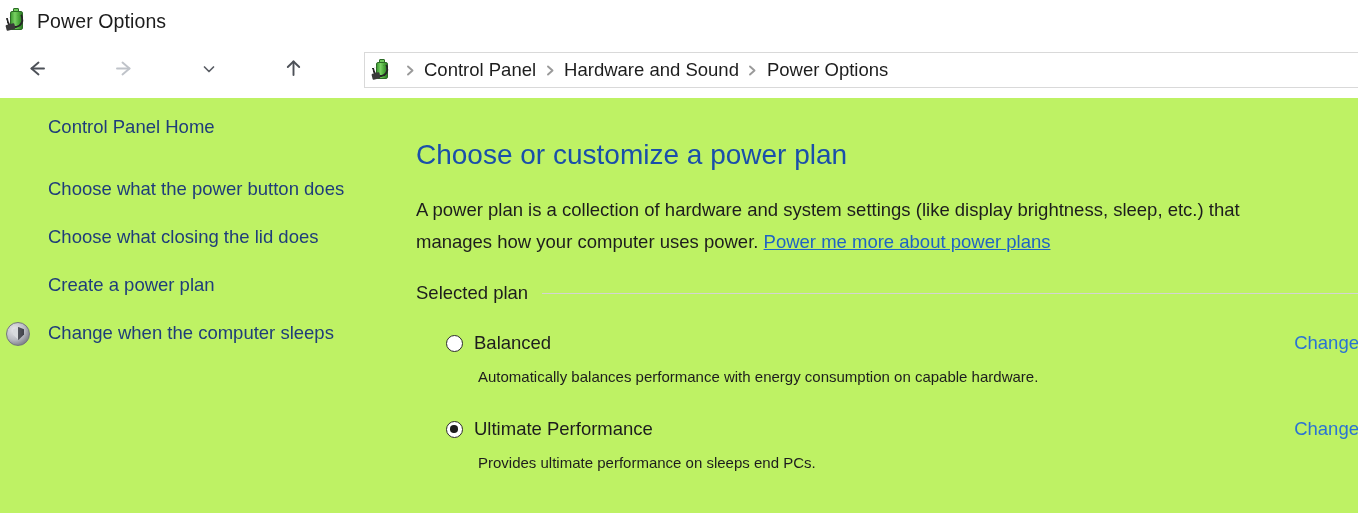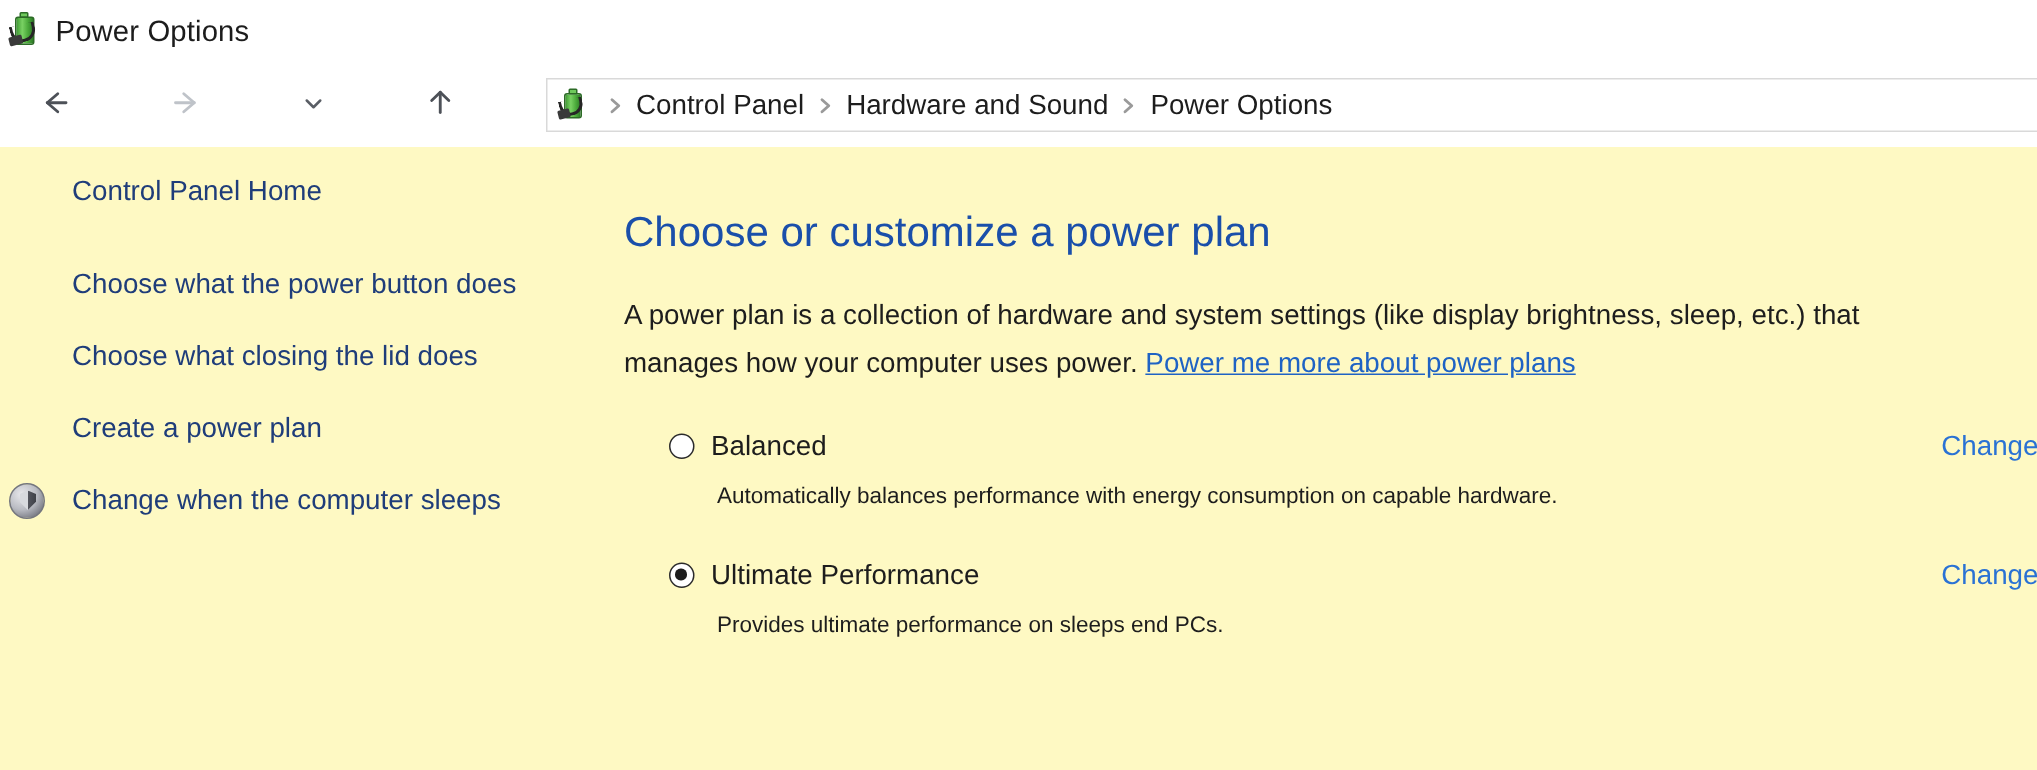--- a/index.html
+++ b/index.html
@@ -7,21 +7,21 @@
     margin: 0; padding: 0;
     width: 1358px; height: 513px;
     background: #ffffff;
     font-family: "Liberation Sans", sans-serif;
     overflow: hidden;
   }
   #app {
     position: relative;
     width: 1358px;
     height: 513px;
-    background: #fef9c3;
+    background: #bef264;
     overflow: hidden;
   }
 
   
   .titlebar {
     position: absolute;
     left: 0; top: 0;
     width: 1358px; height: 42px;
     display: flex;
     align-items: center;
@@ -373,20 +373,24 @@
 
     <h1 class="page-title">Choose or customize a power plan</h1>
 
     <p class="desc">
       <span>A power plan is a collection of hardware and system settings (like display brightness, sleep, etc.) that</span>
       <span class="line2">
         <span>manages how your computer uses power. </span><a class="inline-link">Power me more about power plans</a>
       </span>
     </p>
 
+    <div class="group-head">
+      <span class="label">Selected plan</span>
+      <span class="rule"></span>
+    </div>
 
     <div class="plan">
       <div class="plan-row">
         <span class="radio"></span>
         <span class="plan-name">Balanced</span>
       </div>
       <div class="plan-desc">Automatically balances performance with energy consumption on capable hardware.</div>
       <a class="change-link">Change plan settings</a>
     </div>
 

